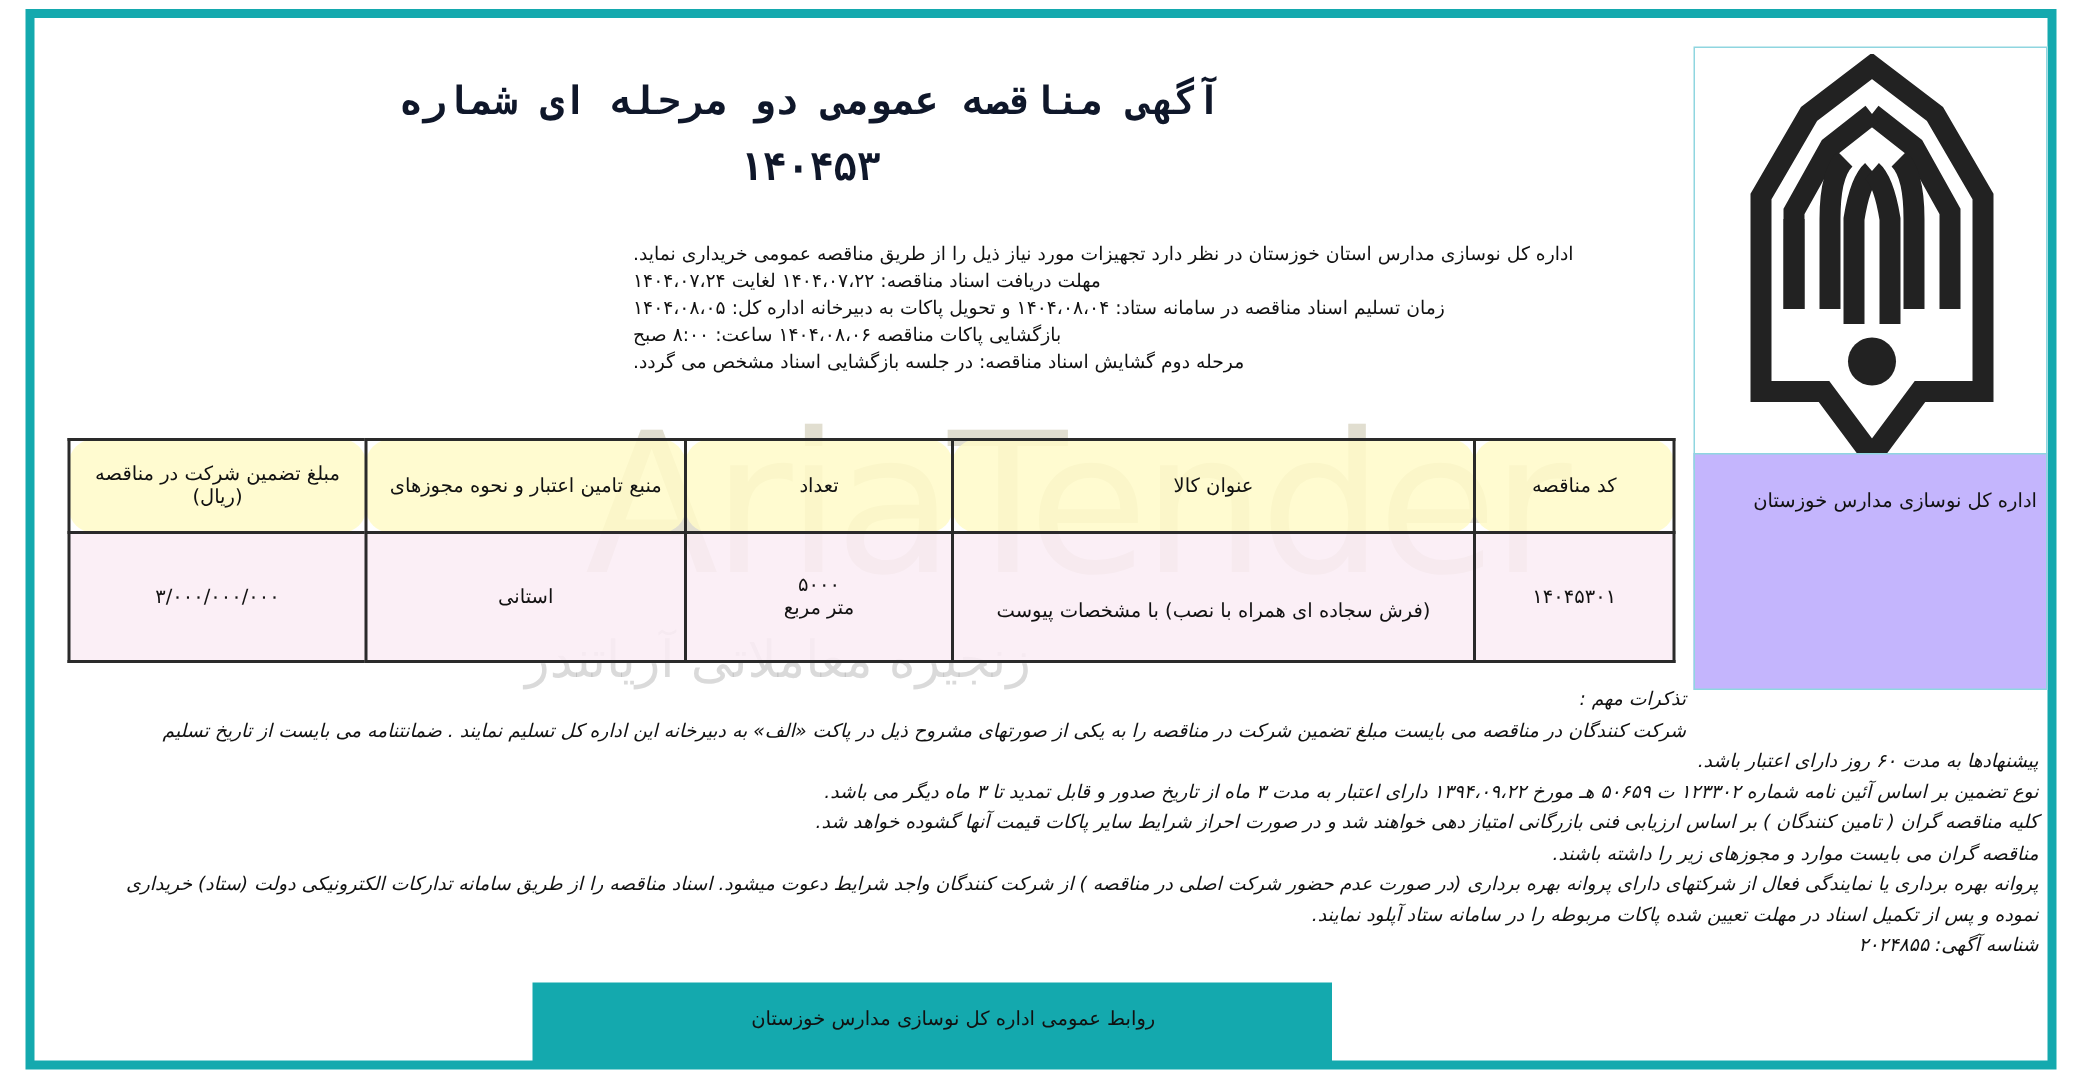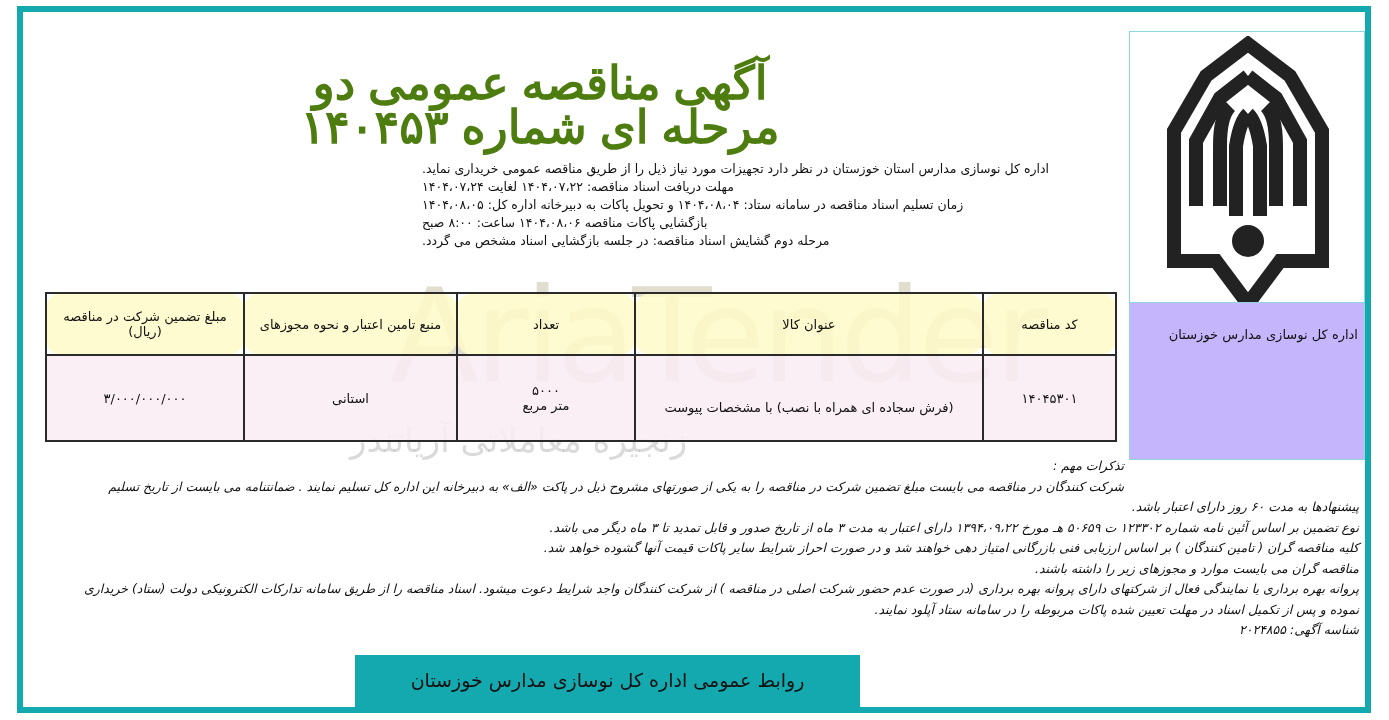--- a/index.html
+++ b/index.html
@@ -6,22 +6,22 @@
   body {
     width:1389px; height:720px; background:#ffffff; position:relative; overflow:hidden;
     font-family:"DejaVu Sans", sans-serif; color:#1a1a1a;
   }
   .frame {
     position:absolute; left:17px; top:6px; width:1354px; height:707px;
     border:6px solid #14a9ae; box-sizing:border-box; background:#fff;
   }
   .title {
     position:absolute; left:250px; top:30px; width:580px; text-align:center;
-    direction:rtl; font-family:Liberation Sans, sans-serif; font-weight:bold;
-    font-size:46px; color:#4d7c0f; letter-spacing:-1px; line-height:44px;
+    direction:rtl; font-family:Liberation Mono, monospace; font-weight:bold;
+    font-size:26px; color:#0f172a; letter-spacing:-1px; line-height:44px;
   }
   .logo-box {
     position:absolute; left:1129px; top:31px; width:236px; height:282px;
     border:1px solid #8fd6e0; box-sizing:border-box; background:#fff;
   }
   .logo-box svg { position:absolute; left:30px; top:4px; }
   .org-box {
     position:absolute; left:1129px; top:302px; width:236px; height:158px;
     border:1px solid #8fd6e0; box-sizing:border-box; background:#c4b5fd;
   }
@@ -56,21 +56,21 @@
   table.tender td { background:rgba(250,236,244,0.85); height:76px; }
   .notes {
     position:absolute; right:30px; top:456px; width:1320px; direction:rtl;
     font-size:12.5px; line-height:20.5px; color:#111; text-align:right;
   }
   .notes div { white-space:nowrap;font-style:italic; }
   .notes .heading { margin-right:0; }
   .footer-bar {
     position:absolute; left:355px; top:655px; width:505px; height:53px;
     background:#14a9ae; direction:rtl; text-align:center;
-    font-size:19px; line-height:50px; color:#111;
+    font-size:13px; line-height:50px; color:#111;padding-left:28px;
   }
 </style>
 </head>
 <body>
 
 <div class="frame"></div>
 
 <h1 class="title">آگهی مناقصه عمومی دو مرحله ای شماره ۱۴۰۴۵۳</h1>
 
 <div class="logo-box">

